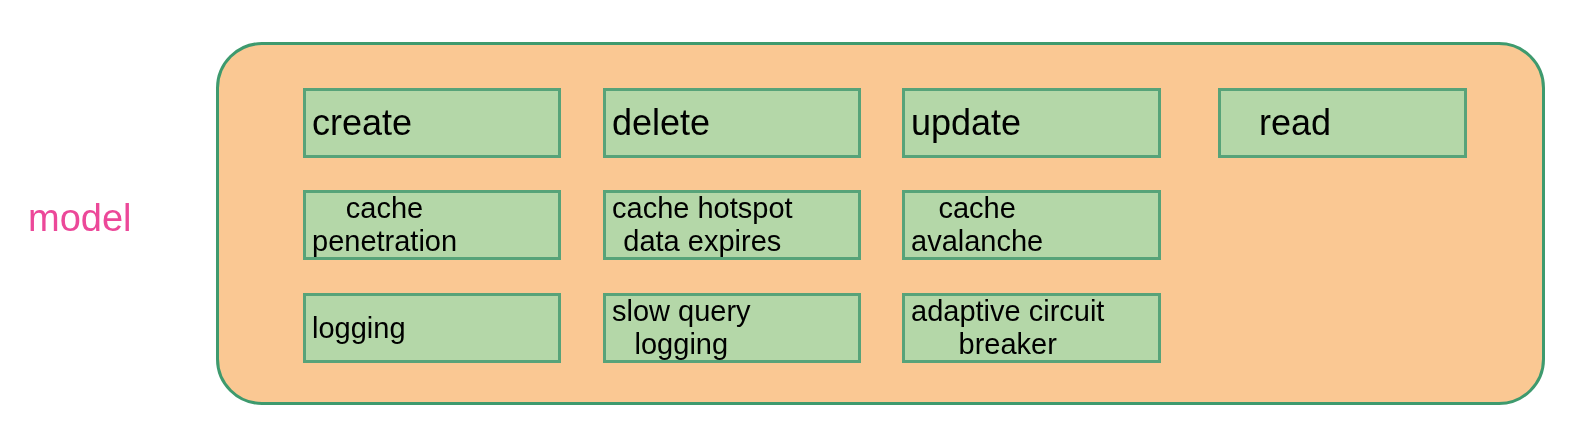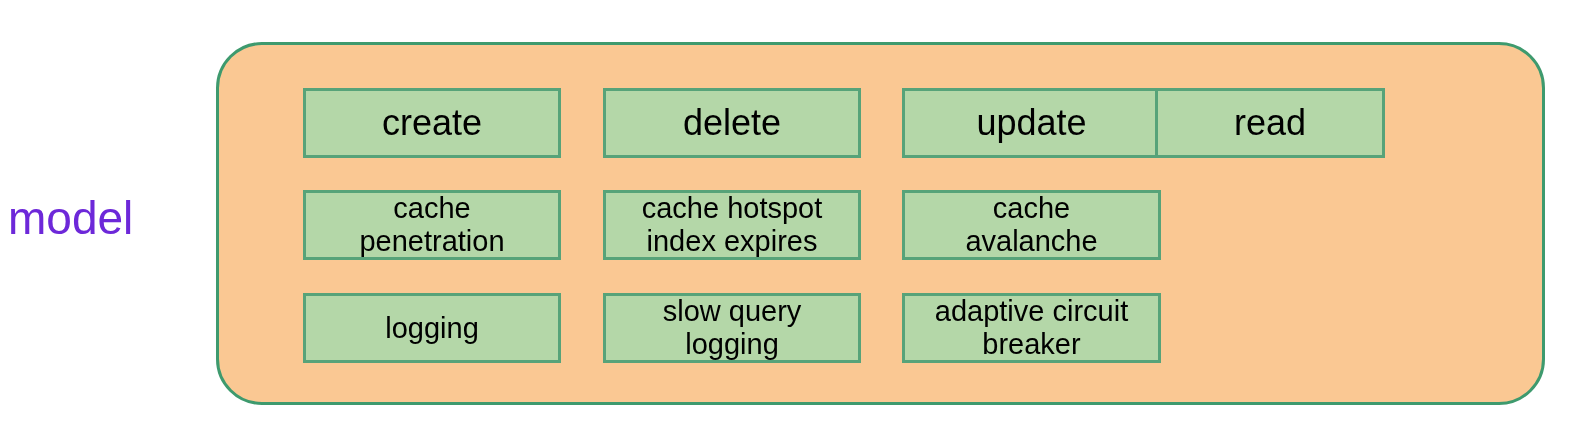--- a/index.html
+++ b/index.html
@@ -17,25 +17,25 @@
 
   #stage {
     position: relative;
     width: 1570px;
     height: 440px;
   }
 
   
   #model-label {
     position: absolute;
-    left: 8px;
+    left: 28px;
     top: 196px;
-    font-size: 46px;
+    font-size: 38px;
     line-height: 44px;
-    color: #6d28d9;
+    color: #ec4899;
     white-space: nowrap;
   }
 
   
   #panel {
     position: absolute;
     left: 216px;
     top: 42px;
     width: 1329px;
     height: 363px;
@@ -54,40 +54,40 @@
     height: 363px;
   }
 
   .cell {
     position: absolute;
     box-sizing: border-box;
     background: #B4D7A8;
     border: 3px solid #57A379;
     display: flex;
     align-items: center;
-    justify-content: center;
+    justify-content: flex-start;
     text-align: center;
   }
 
   .cell .cell-label {
     display: block;
     padding: 0 6px;
     white-space: pre-line;
   }
 
   
   .row-1 { top: 43px;  height: 70px; }
   .row-2 { top: 145px; height: 70px; }
   .row-3 { top: 248px; height: 70px; }
 
   
   .col-1 { left: 84px;   width: 258px; }
   .col-2 { left: 384px;  width: 258px; }
   .col-3 { left: 683px;  width: 259px; }
-  .col-4 { left: 936px;  width: 230px; }
+  .col-4 { left: 999px;  width: 249px; padding-left: 32px; }
 
   
   .row-1 .cell-label { font-size: 36px; line-height: 40px; }
   .row-2 .cell-label { font-size: 29px; line-height: 33px; }
   .row-3 .cell-label { font-size: 29px; line-height: 33px; }
 </style>
 </head>
 <body>
 
 <div id="stage">
@@ -109,21 +109,21 @@
       <div class="cell row-1 col-4">
         <span class="cell-label">read</span>
       </div>
 
       <div class="cell row-2 col-1">
         <span class="cell-label">cache
 penetration</span>
       </div>
       <div class="cell row-2 col-2">
         <span class="cell-label">cache hotspot
-index expires</span>
+data expires</span>
       </div>
       <div class="cell row-2 col-3">
         <span class="cell-label">cache
 avalanche</span>
       </div>
 
       <div class="cell row-3 col-1">
         <span class="cell-label">logging</span>
       </div>
       <div class="cell row-3 col-2">

